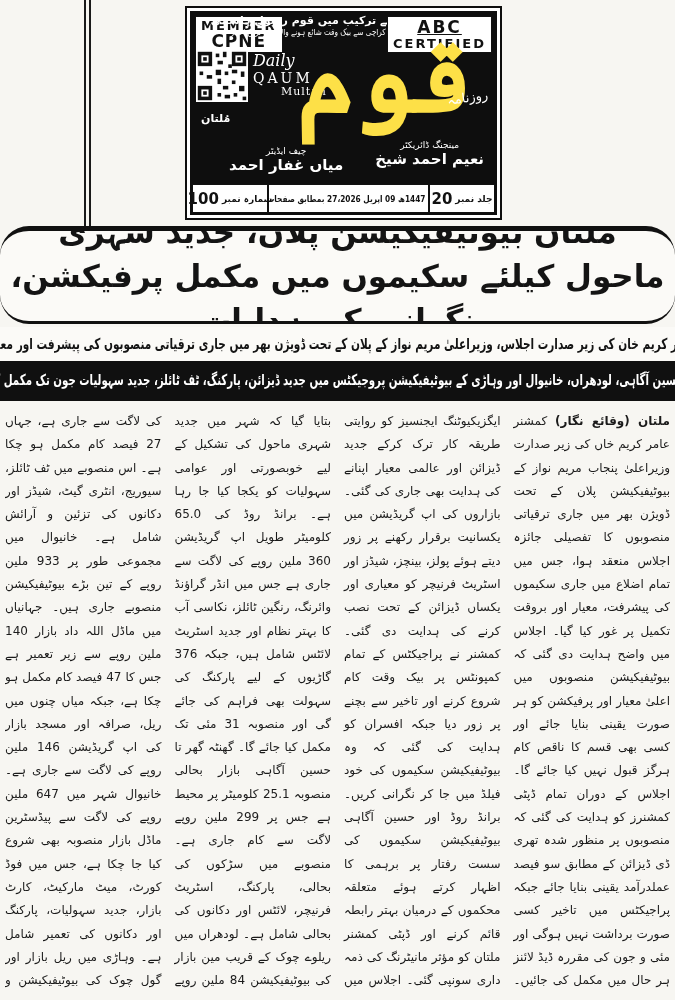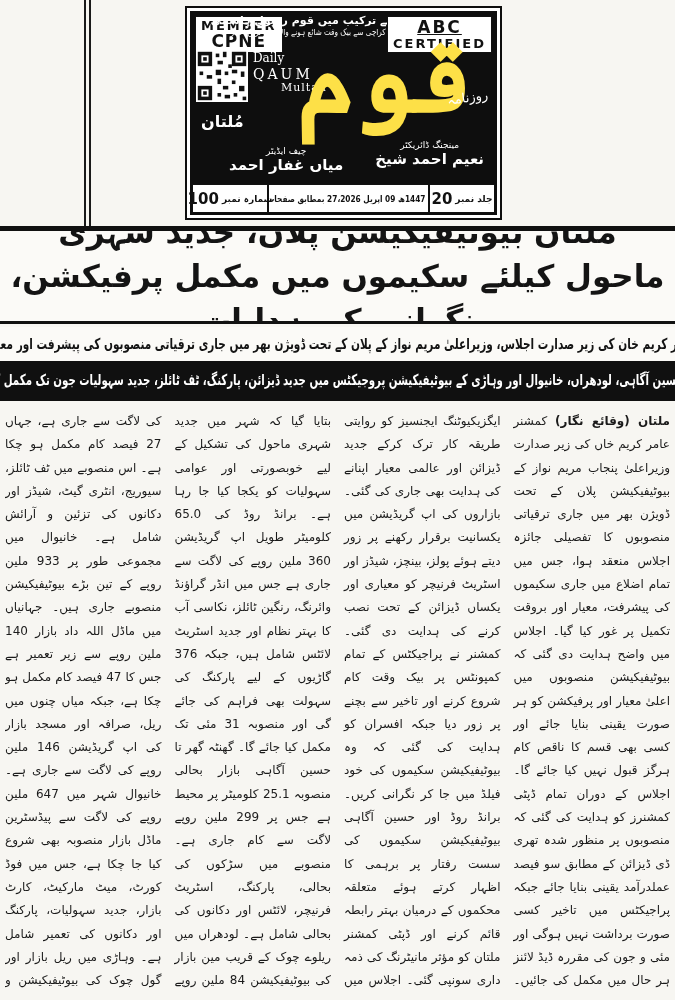--- a/index.html
+++ b/index.html
@@ -21,29 +21,29 @@
   .badge-cpne{left:8px;top:8px;}
   .badge-abc{right:8px;top:8px;}
   .badge .small{font-size:13px;letter-spacing:2px;font-weight:bold;display:block;}
   .badge .big{font-size:17px;font-weight:bold;letter-spacing:1px;display:block;text-align:center;}
   .motto{position:absolute;left:72px;right:72px;top:6px;text-align:center;direction:rtl;}
   .motto .m1{font-size:11px;font-weight:bold;display:block;white-space:nowrap;}
   .motto .m2{font-size:8.5px;display:block;white-space:nowrap;transform:scaleX(.85);transform-origin:center;}
   .qr{position:absolute;left:9px;top:42px;width:52px;height:52px;background:#fff;}
   .logo-en{position:absolute;left:66px;top:44px;color:#fff;text-align:left;
     font-family:"DejaVu Serif","Liberation Serif",serif;line-height:1.15;}
-  .logo-en .l1{font-size:12px;display:block;}
+  .logo-en .l1{font-size:16px;font-style:italic;display:block;}
   .logo-en .l2{font-size:14px;letter-spacing:3px;display:block;}
   .logo-en .l3{font-size:11px;display:block;letter-spacing:1px;margin-left:28px;}
   .qaum{position:absolute;left:108px;top:6px;width:180px;text-align:center;
     font-size:100px;line-height:1.25;font-weight:bold;color:#fde047;direction:rtl;
     font-family:"DejaVu Serif","Liberation Serif",serif;}
   .rooznama{position:absolute;right:12px;top:82px;font-size:13px;color:#fff;
     transform:rotate(-8deg);direction:rtl;}
-  .city{position:absolute;left:14px;top:104px;font-size:16px;font-weight:bold;color:#fff;direction:rtl;}
+  .city{position:absolute;left:14px;top:104px;font-size:11px;font-weight:bold;color:#fff;direction:rtl;}
   .person{position:absolute;text-align:center;color:#fff;direction:rtl;}
   .person .ttl{font-size:9px;display:block;}
   .person .nm{font-size:15px;font-weight:bold;display:block;white-space:nowrap;}
   .md-block{right:16px;top:132px;}
   .ce-block{left:42px;top:138px;}
   .datestrip{
     position:absolute;left:5px;right:5px;bottom:5px;height:27px;
     background:#fff;color:#111;border:1px solid #111;
     display:flex;direction:rtl;align-items:center;
   }
@@ -55,21 +55,21 @@
   .ds-label{font-size:9px;font-weight:bold;margin-left:3px;}
   .ds-num{font-size:15px;font-weight:bold;}
   .ds-text{font-size:9px;transform:scaleX(.82);transform-origin:center;font-weight:bold;}
 
   
   .headline-box{
     position:absolute;top:226px;left:0;width:675px;height:98px;box-sizing:border-box;
     border-top:5px solid #111;border-bottom:3px solid #111;background:#fbfaf7;
     display:flex;align-items:center;justify-content:center;direction:rtl;
     font-size:31px;font-weight:bold;text-align:center;line-height:1.42;
-    padding:0 8px;overflow:hidden;letter-spacing:-.5px;
+    padding:0 8px;overflow:hidden;letter-spacing:-.5px;border-radius:29px;
   }
   .subhead1{
     position:absolute;top:327px;left:0;width:675px;height:34px;background:#fbfaf7;
     display:flex;align-items:center;justify-content:center;direction:rtl;overflow:hidden;
   }
   .subhead1 .sq{font-size:15px;font-weight:bold;white-space:nowrap;
     transform:scaleX(.70);transform-origin:center;}
   .subhead2{
     position:absolute;top:361px;left:0;width:675px;height:38px;background:#101010;color:#fff;
     display:flex;align-items:center;justify-content:center;direction:rtl;overflow:hidden;

